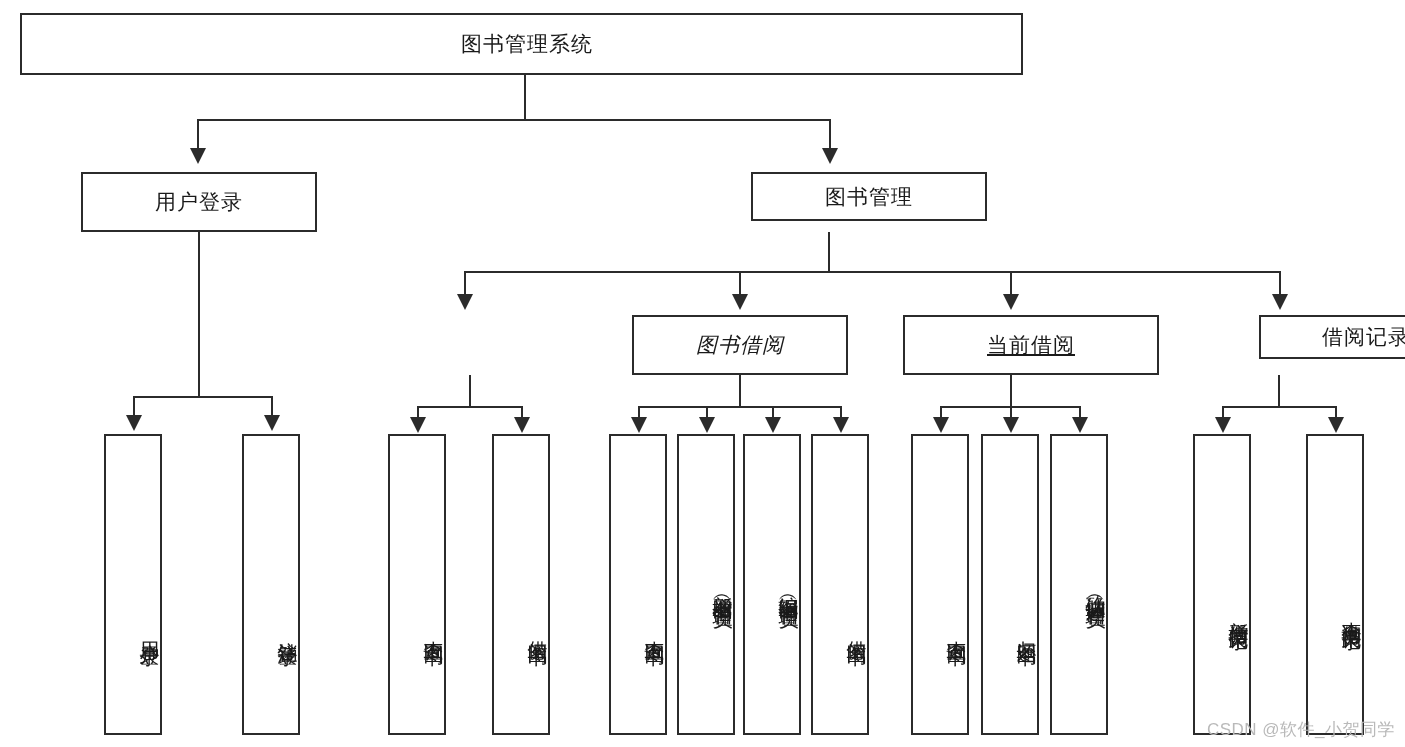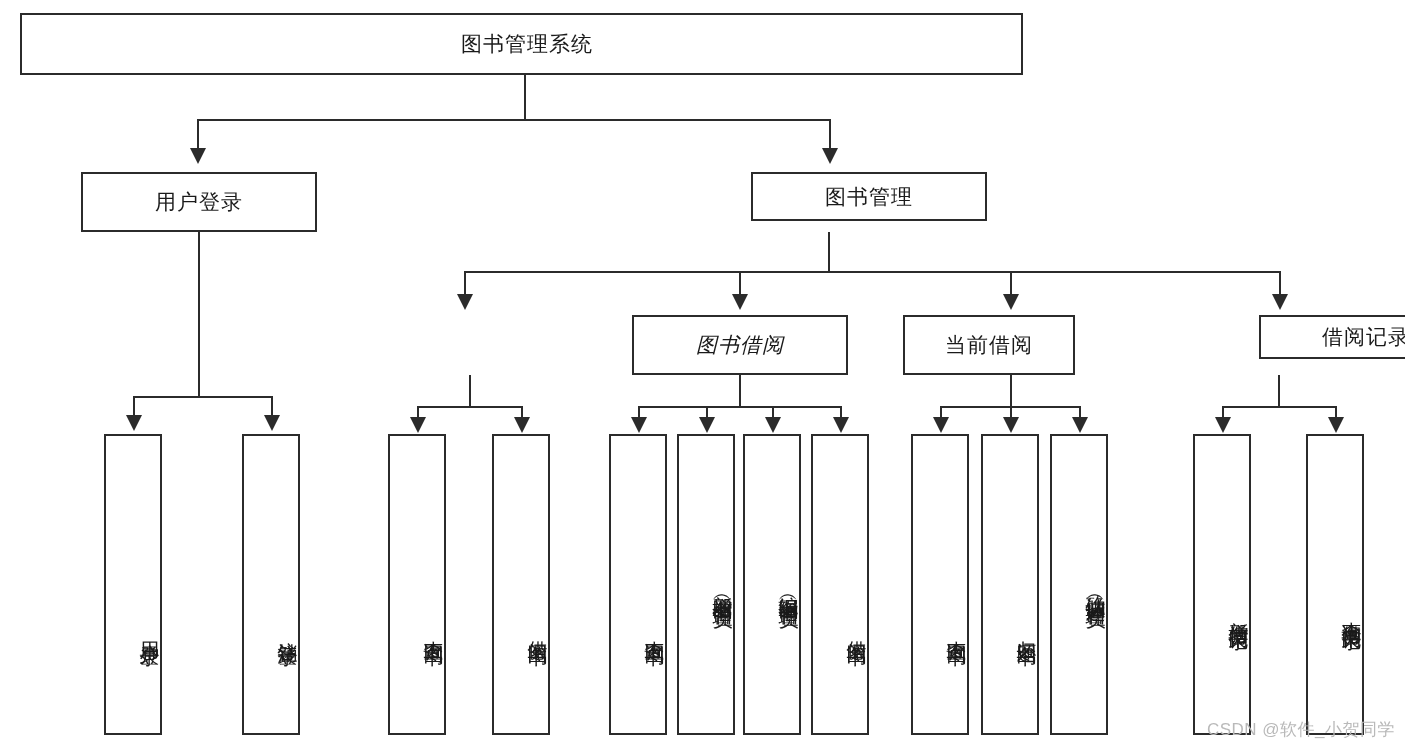--- a/index.html
+++ b/index.html
@@ -114,21 +114,21 @@
   <div class="edge v" style="left:739px; top:271px; height:24px;"></div>
   <div class="arrow" style="left:732px; top:294px;"></div>
   <div class="edge v" style="left:1010px; top:271px; height:24px;"></div>
   <div class="arrow" style="left:1003px; top:294px;"></div>
   <div class="edge v" style="left:1279px; top:271px; height:24px;"></div>
   <div class="arrow" style="left:1272px; top:294px;"></div>
 
   <div class="node horiz" style="left:632px; top:315px; width:216px; height:60px;font-style:italic;">
     <span class="node-label">图书借阅</span>
   </div>
-  <div class="node horiz" style="left:903px; top:315px; width:172px; height:60px;">
+  <div class="node horiz" style="left:903px; top:315px; width:256px; height:60px;text-decoration:underline;">
     <span class="node-label">当前借阅</span>
   </div>
   <div class="node horiz" style="left:1228px; top:315px; width:214px; height:44px;margin-left:31px;">
     <span class="node-label">借阅记录</span>
   </div>
 
   <div class="edge v" style="left:469px; top:375px; height:32px;"></div>
   <div class="edge h" style="left:417px; top:406px; width:106px;"></div>
   <div class="edge v" style="left:417px; top:406px; height:12px;"></div>
   <div class="arrow" style="left:410px; top:417px;"></div>

